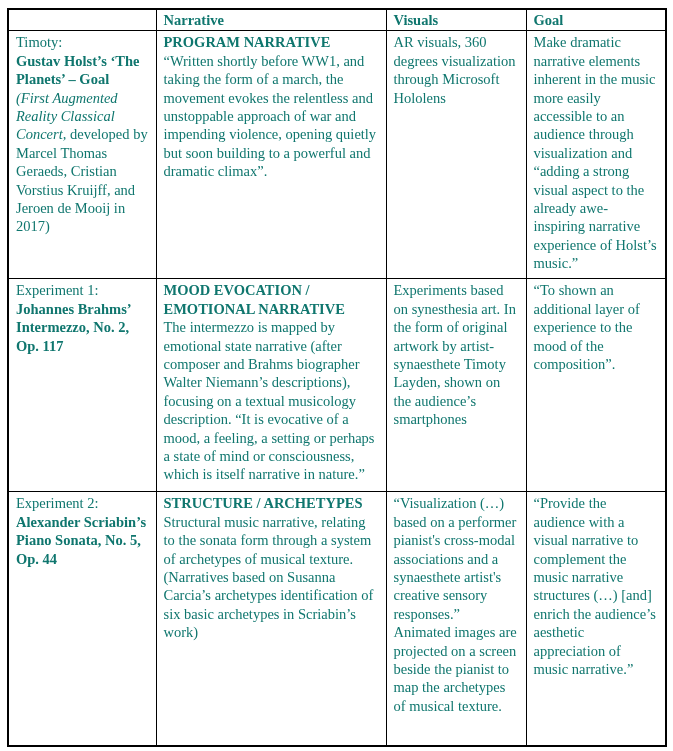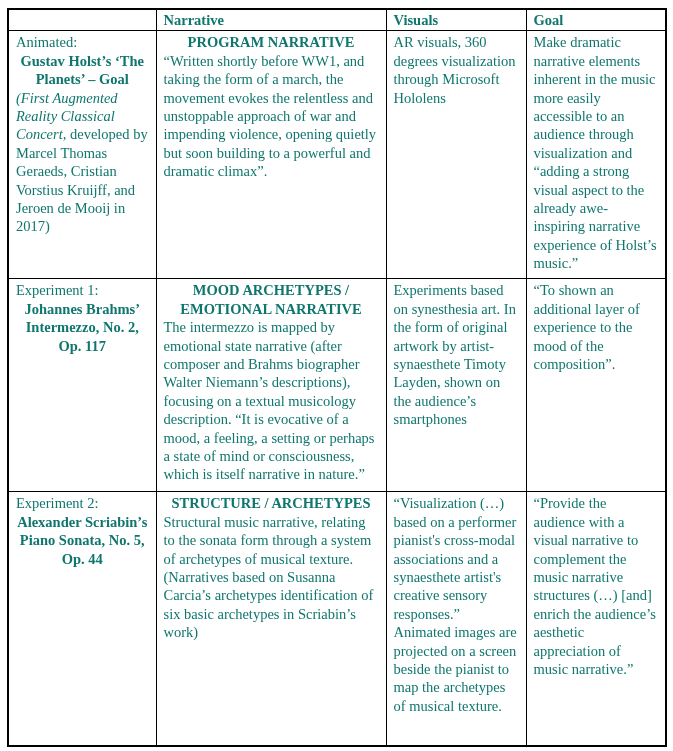--- a/index.html
+++ b/index.html
@@ -41,21 +41,21 @@
   th {
     font-weight: bold;
     font-size: 14.5px;
     padding-top: 1px;
     padding-bottom: 1px;
   }
   tr.row-0 { height: 248px; }
   tr.row-1 { height: 213px; margin-top: 36px; }
   tr.row-2 { height: 254px; }
   .block { display: block; margin: 0; }
-  .bold { font-weight: bold; text-align: center; }
+  .bold { font-weight: bold; }
   .italic { font-style: italic; text-align: right; }
 </style>
 </head>
 <body>
 
 <div class="page">
   <table class="research-table">
     <colgroup>
       <col class="c0">
         <col class="c1">
@@ -67,21 +67,21 @@
         <th></th>
         <th>Narrative</th>
         <th>Visuals</th>
         <th>Goal</th>
       </tr>
     </thead>
     <tbody>
 
       <tr class="row-0">
         <td>
-          <span class="block">Animated:</span>
+          <span class="block">Timoty:</span>
           <span class="block bold">Gustav Holst’s ‘The Planets’ – Goal</span>
           <span class="block"><span class="italic">(First Augmented Reality Classical Concert,</span><span> developed by Marcel Thomas Geraeds, Cristian Vorstius Kruijff, and Jeroen de Mooij in 2017)</span></span>
         </td>
         <td>
           <span class="block bold">PROGRAM NARRATIVE</span>
           <span class="block">“Written shortly before WW1, and taking the form of a march, the movement evokes the relentless and unstoppable approach of war and impending violence, opening quietly but soon building to a powerful and dramatic climax”.</span>
         </td>
         <td>
           <span class="block">AR visuals, 360 degrees visualization through Microsoft Hololens</span>
         </td>
@@ -89,21 +89,21 @@
           <span class="block">Make dramatic narrative elements inherent in the music more easily accessible to an audience through visualization and “adding a strong visual aspect to the already awe-inspiring narrative experience of Holst’s music.”</span>
         </td>
       </tr>
 
       <tr class="row-1">
         <td>
           <span class="block">Experiment 1:</span>
           <span class="block bold">Johannes Brahms’ Intermezzo, No. 2, Op. 117</span>
         </td>
         <td>
-          <span class="block bold">MOOD ARCHETYPES / EMOTIONAL NARRATIVE</span>
+          <span class="block bold">MOOD EVOCATION / EMOTIONAL NARRATIVE</span>
           <span class="block">The intermezzo is mapped by emotional state narrative (after composer and Brahms biographer Walter Niemann’s descriptions), focusing on a textual musicology description. “It is evocative of a mood, a feeling, a setting or perhaps a state of mind or consciousness, which is itself narrative in nature.”</span>
         </td>
         <td>
           <span class="block">Experiments based on synesthesia art. In the form of original artwork by artist-synaesthete Timoty Layden, shown on the audience’s smartphones</span>
         </td>
         <td>
           <span class="block">“To shown an additional layer of experience to the mood of the composition”.</span>
         </td>
       </tr>
 

